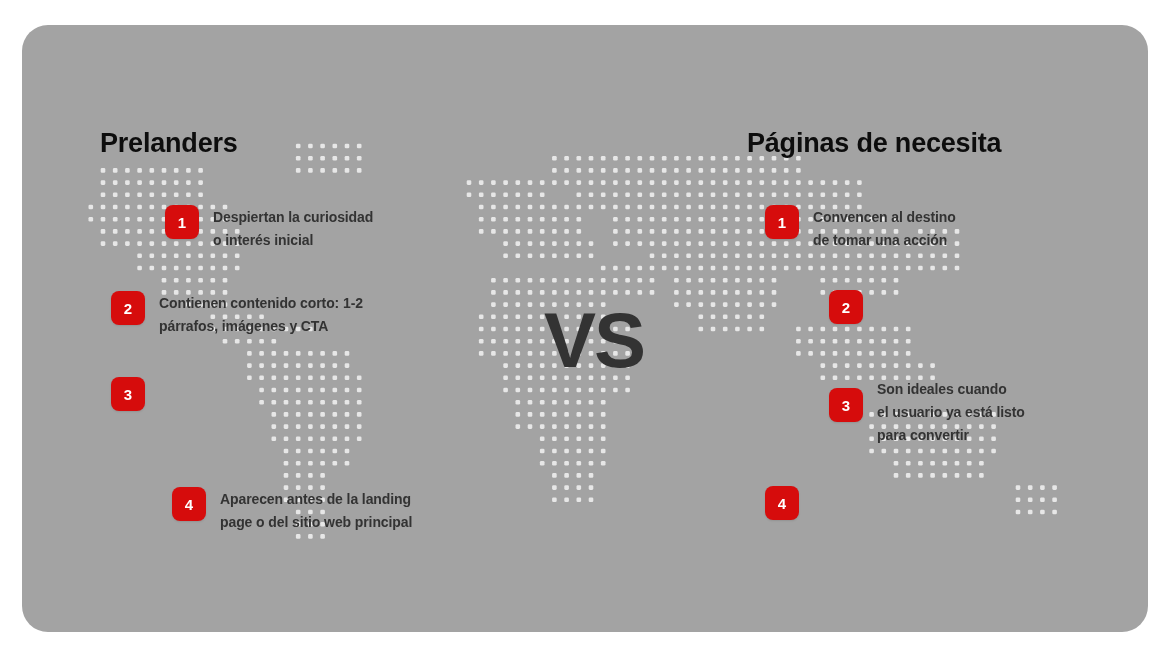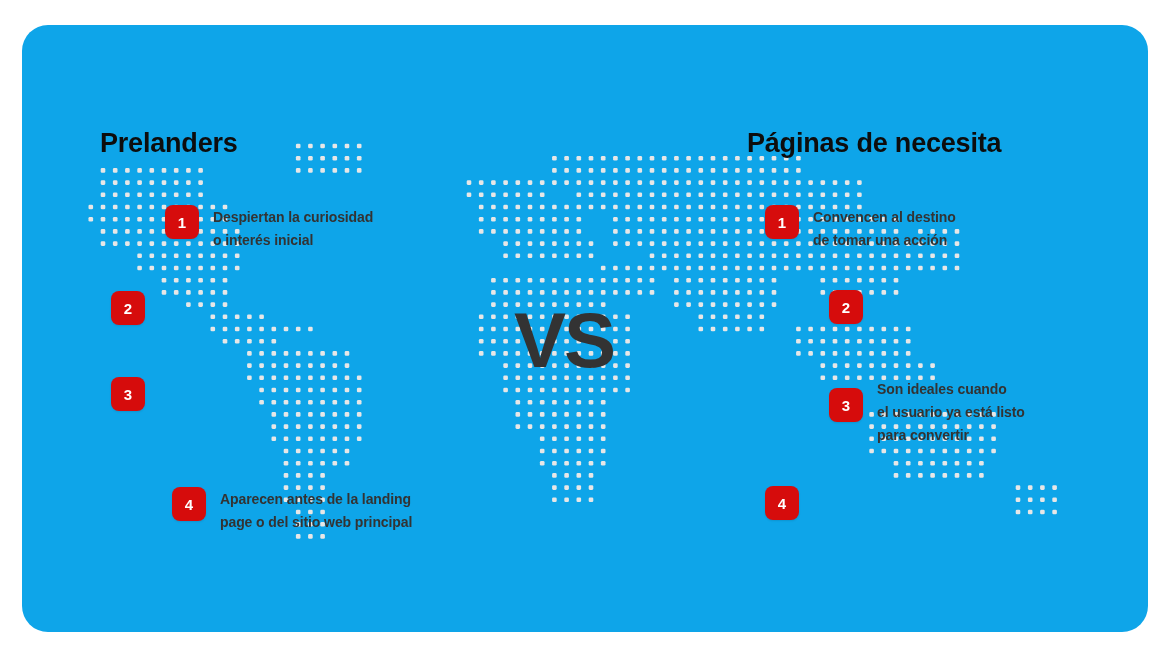--- a/index.html
+++ b/index.html
@@ -6,21 +6,21 @@
   body{
     width:1170px;height:657px;
     background:#ffffff;
     font-family:"Liberation Sans","DejaVu Sans",sans-serif;
     overflow:hidden;
   }
   #infographic-card{
     position:absolute;
     left:22px;top:25px;
     width:1126px;height:607px;
-    background:#0ea5e9;
+    background:#a3a3a3;
     border-radius:26px;
     overflow:hidden;
   }
   #world-map-bg{
     position:absolute;inset:0;
     width:100%;height:100%;
     pointer-events:none;
   }
   .col-title{
     position:absolute;
@@ -60,21 +60,21 @@
     white-space:pre-line;
     padding-top:1px;
     letter-spacing:-0.1px;
   }
   .item.mid .badge{margin-top:11px;}
 
   #vs-label{
     position:absolute;
     left:492px;top:276px;
     width:160px;
-    text-align:left;
+    text-align:center;
     font-size:78px;
     font-weight:800;
     color:#333333;
     letter-spacing:-2px;
     line-height:1;
   }
 </style>
 </head>
 <body>
 
@@ -996,20 +996,22 @@
   <div class="col-title" id="title-left">Prelanders</div>
 
   <div class="item" style="left:143px;top:180px;">
     <div class="badge">1</div>
     <div class="item-text">Despiertan la curiosidad
 o interés inicial</div>
   </div>
 
   <div class="item" style="left:89px;top:266px;">
     <div class="badge">2</div>
+    <div class="item-text">Contienen contenido corto: 1-2
+párrafos, imágenes y  CTA</div>
   </div>
 
   <div class="item" style="left:89px;top:352px;">
     <div class="badge">3</div>
   </div>
 
   <div class="item" style="left:150px;top:462px;">
     <div class="badge">4</div>
     <div class="item-text">Aparecen antes de la landing
 page o del sitio web principal</div>

